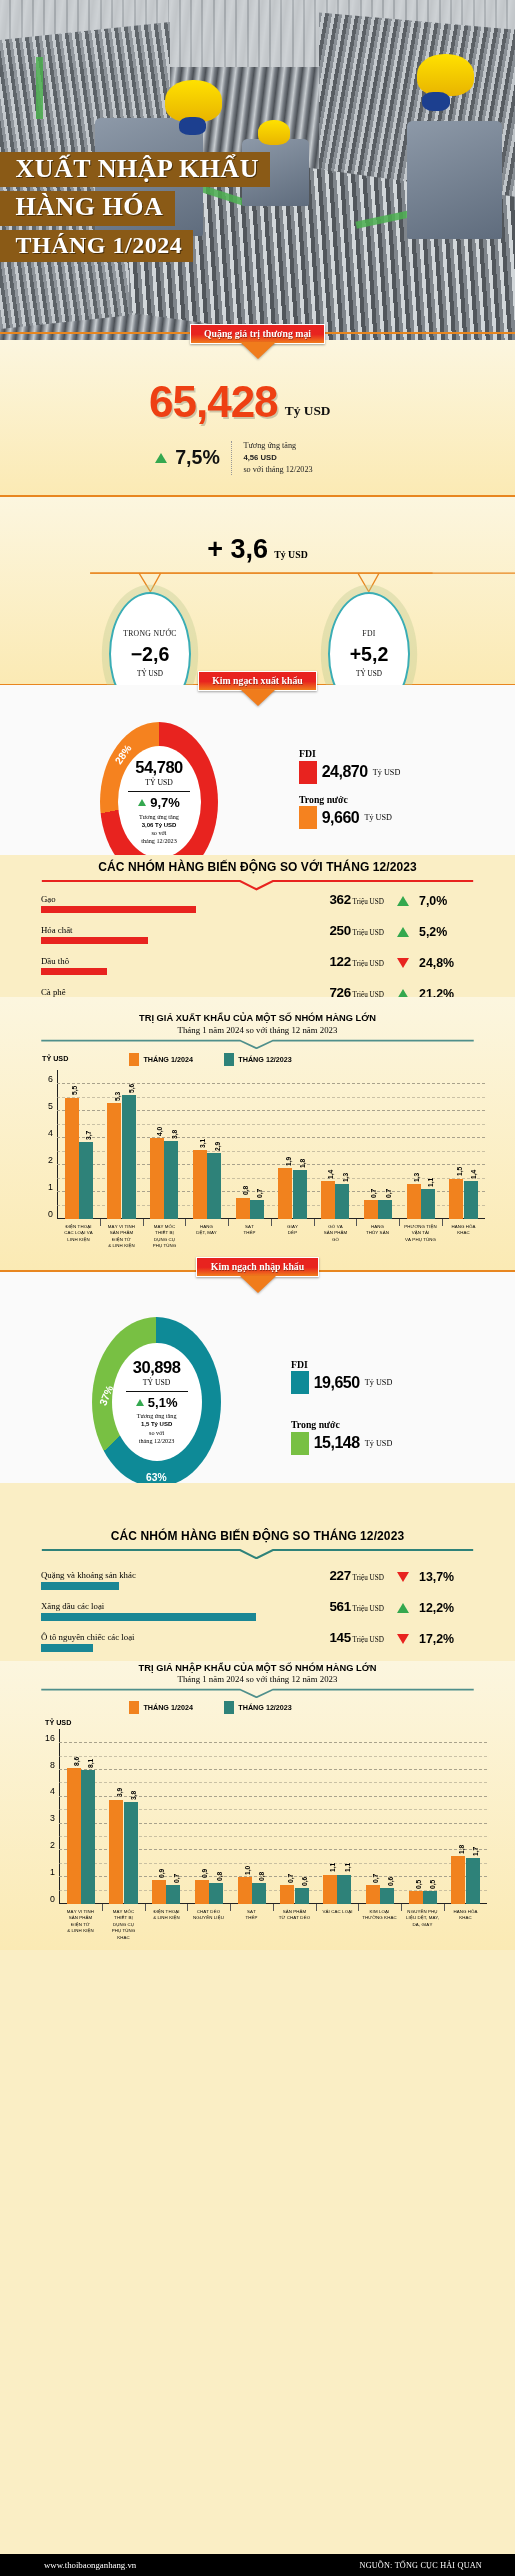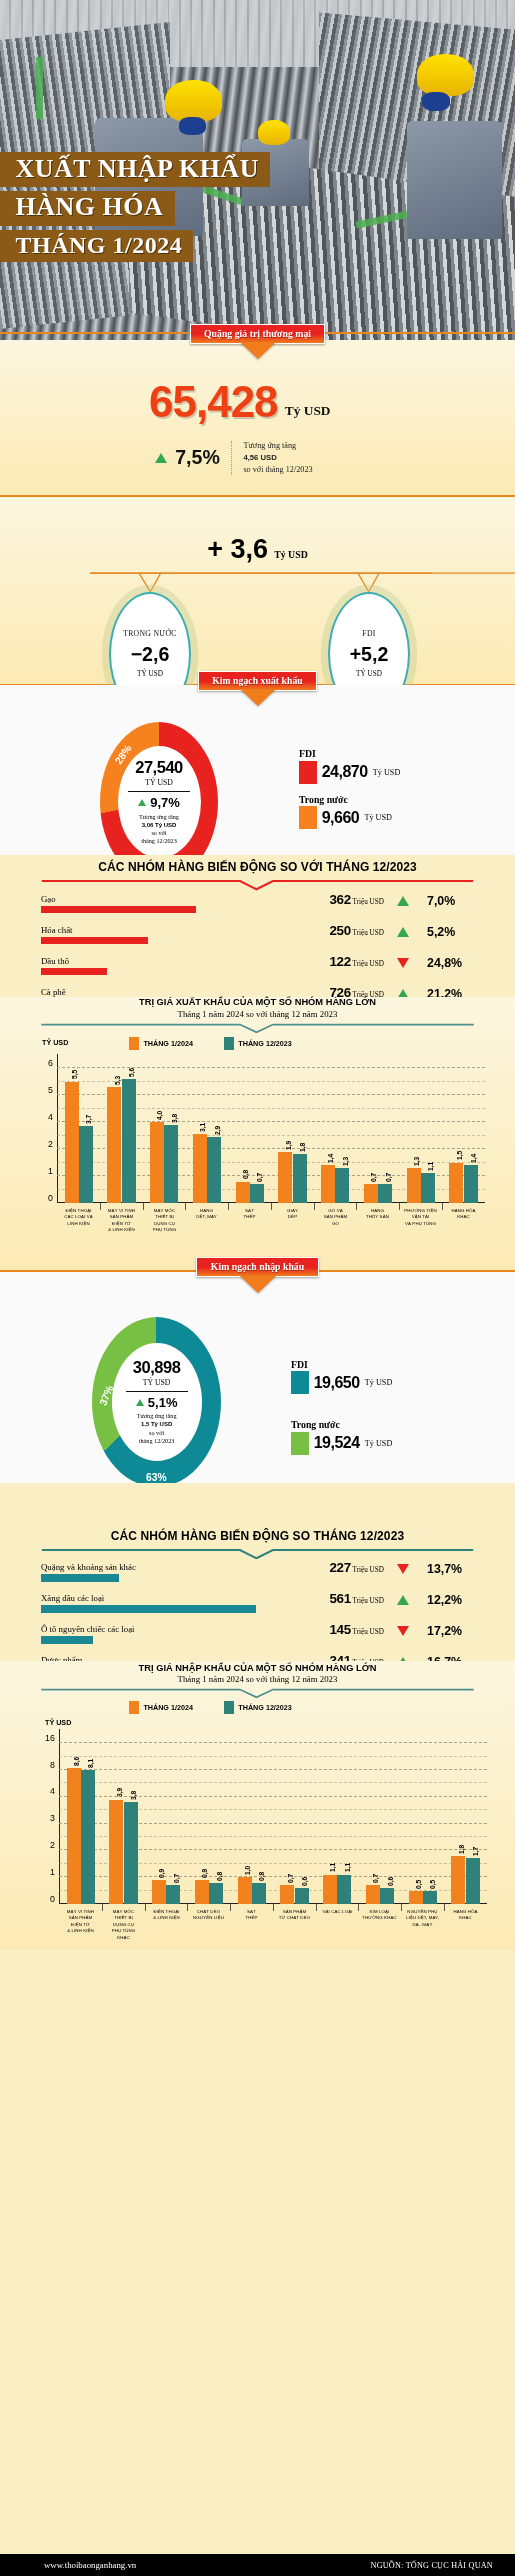--- a/index.html
+++ b/index.html
@@ -101,21 +101,21 @@
     font-size:12px; letter-spacing:0.1px; }
   .zig { position:relative; width:433px; height:11.3px; margin:5.2px auto 0; }
   .zig svg { display:block; }
   .crow { position:relative; width:433px; margin:0 auto; height:31px; }
   .crow .nm { position:absolute; left:0; top:0; font-size:8.8px; }
   .crow .bar { position:absolute; left:0; top:12.4px; height:7.2px; }
   .crow .dash { position:absolute; left:0; top:15.5px; right:0; border-top:1px dashed #b9b5a2; z-index:-1; }
   .crow .amt { position:absolute; right:90px; top:-1.5px; text-align:right; white-space:nowrap; }
   .crow .amt b { font-family:"Liberation Sans",sans-serif; font-weight:bold; font-size:13.4px; letter-spacing:-0.3px; }
   .crow .amt span { font-size:7.2px; }
-  .crow .ch { position:absolute; right:0; top:0; display:flex; align-items:center; gap:18px; width:77px; }
+  .crow .ch { position:absolute; right:0; top:0; display:flex; align-items:center; gap:10px; width:77px; }
   .crow .ch .pp { font-family:"Liberation Sans",sans-serif; font-weight:bold; font-size:12.4px; }
 
   
   .chart-title { text-align:center; }
   .chart-title .l1 { font-family:"Liberation Sans",sans-serif; font-weight:bold; font-size:9.3px; }
   .chart-title .l2 { font-size:8.8px; margin-top:1.5px; }
   .ch-legend { display:flex; justify-content:center; gap:31px; align-items:center; }
   .ch-legend .it { display:flex; align-items:center; gap:4.6px; }
   .ch-legend .sw { width:9.8px; height:13.4px; }
   .ch-legend .tx { font-family:"Liberation Sans",sans-serif; font-weight:bold; font-size:7.2px; }
@@ -130,21 +130,21 @@
     transform:rotate(-90deg); transform-origin:left bottom; white-space:nowrap; }
   .xlab { position:absolute; text-align:center; font-family:"Liberation Sans",sans-serif; font-size:4.4px;
     line-height:1.5; letter-spacing:0.1px; }
   .xsep { position:absolute; width:0.5px; background:#555; }
   .yunit { font-family:"Liberation Sans",sans-serif; font-weight:bold; font-size:7.2px; }
 
   
   .footer { position:absolute; left:0; bottom:0; width:515px; height:21.6px; background:#000;
     display:flex; align-items:center; }
   .footer .l { position:absolute; left:44px; color:#fff; font-size:8.8px; }
-  .footer .r { position:absolute; right:22px; color:#fff; font-size:8.2px; letter-spacing:0.2px; }
+  .footer .r { position:absolute; right:33px; color:#fff; font-size:8.2px; letter-spacing:0.2px; }
 </style>
 </head>
 <body>
 
 <div class="page">
 
   <div class="hero">
     <div class="hero-photo">
       <div class="pipe-wall"></div>
       <div class="ceiling"></div>
@@ -243,21 +243,21 @@
       <div style="position:relative;width:0;height:0;margin:0 auto;">
         <div class="ribbon-arrow" style="top:-1.5px;"></div>
       </div>
     </div>
 
     <div class="donut-wrap" style="position:absolute;left:100px;top:37px;">
       <div class="donut" style="background:conic-gradient(#e8231f 0deg 259deg, #f5821f 259deg 360deg);"></div>
       <div class="slice-lbl" style="left:13.4px;top:27px;transform:rotate(-55deg);">28%</div>
       <div class="slice-lbl" style="left:50px;bottom:4.1px;">72%</div>
       <div class="donut-hole">
-        <div class="v">27,540</div>
+        <div class="v">54,780</div>
         <div class="u">TỶ USD</div>
         <div class="donut-sep"></div>
         <div style="display:flex;align-items:center;gap:4.1px;">
           <div class="tri-up" style="border-left-width:4.6px;border-right-width:4.6px;border-bottom-width:7.7px;"></div>
           <span class="p">9,7%</span>
         </div>
         <div class="small" style="margin-top:2.1px;">
           <div>Tương ứng tăng</div>
           <div style="font-family:'Liberation Sans',sans-serif;font-weight:bold;font-size:6px;">3,06 Tỷ USD</div>
           <div>so với</div>
@@ -337,21 +337,21 @@
           <div class="amt"><b>351</b><span> Triệu USD</span></div>
           <div class="ch">
             <div class="tri-up"></div>
             <span class="pp">2,3%</span>
           </div>
         </div>
       </div>
   </div>
 
   <div class="sec sec-grad" style="height:273px;">
-    <div class="chart-title" style="padding-top:0;">
+    <div class="chart-title" style="padding-top:16px;">
       <div class="l1">TRỊ GIÁ XUẤT KHẨU CỦA MỘT SỐ NHÓM HÀNG LỚN</div>
       <div class="l2">Tháng  1 năm 2024 so với tháng 12 năm 2023</div>
     </div>
     <div class="zig" style="height:10.3px;margin-top:4.1px;">
       <svg width="433" height="10.3" viewBox="0 0 840 20">
         <path d="M0,3 L386,3 L418,18 L450,3 L840,3" stroke="#4f8f8b" stroke-width="3.5" fill="none"></path>
       </svg>
     </div>
     <div style="position:relative;height:17.5px;margin-top:4.1px;">
       <span class="yunit" style="position:absolute;left:42px;top:1px;">TỶ USD</span>
@@ -520,34 +520,34 @@
     <div style="position:absolute;left:291px;top:87px;">
       <div class="legend-name">FDI</div>
       <div class="legend-row">
         <div class="legend-sw" style="background:#0e8a97;"></div>
         <span class="legend-val">19,650</span>
         <span class="legend-unit">Tỷ USD</span>
       </div>
       <div class="legend-name" style="margin-top:25px;">Trong nước</div>
       <div class="legend-row">
         <div class="legend-sw" style="background:#78c043;"></div>
-        <span class="legend-val">19,524</span>
+        <span class="legend-val">15,148</span>
         <span class="legend-unit">Tỷ USD</span>
       </div>
     </div>
   </div>
 
   <div class="sec sec-cream" style="height:178px;padding-top:46px;">
     <div class="clist-title">CÁC NHÓM HÀNG BIẾN ĐỘNG SO THÁNG 12/2023</div>
     <div class="zig">
       <svg width="433" height="11.3" viewBox="0 0 840 22">
         <path d="M0,4 L386,4 L418,20 L450,4 L840,4" stroke="#2e8279" stroke-width="4" fill="none"></path>
       </svg>
     </div>
-    <div id="import-commodity-rows" style="margin-top:3px;">
+    <div id="import-commodity-rows" style="margin-top:11px;">
         <div class="crow">
           <div class="dash" style="right: 90px;"></div>
           <div class="nm">Quặng và khoáng sản khác</div>
           <div class="bar" style="width: 78px; background: rgb(26, 135, 149);"></div>
           <div class="amt"><b>227</b><span> Triệu USD</span></div>
           <div class="ch">
             <div class="tri-dn"></div>
             <span class="pp">13,7%</span>
           </div>
         </div>

